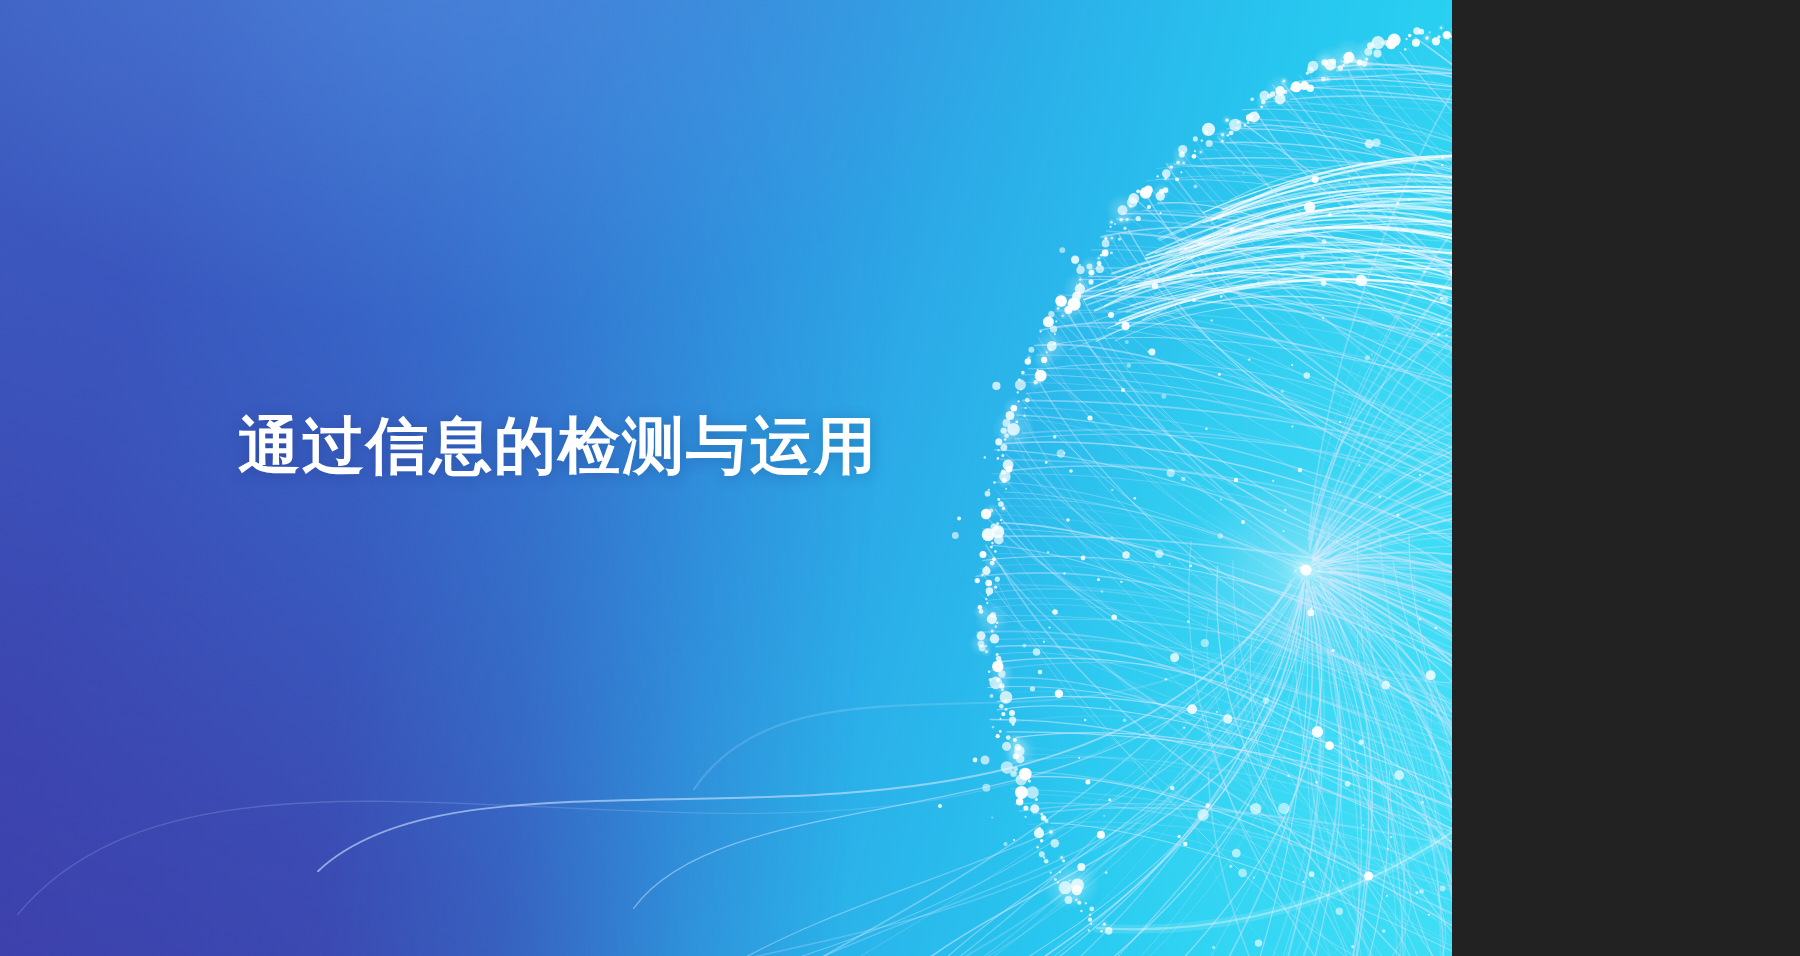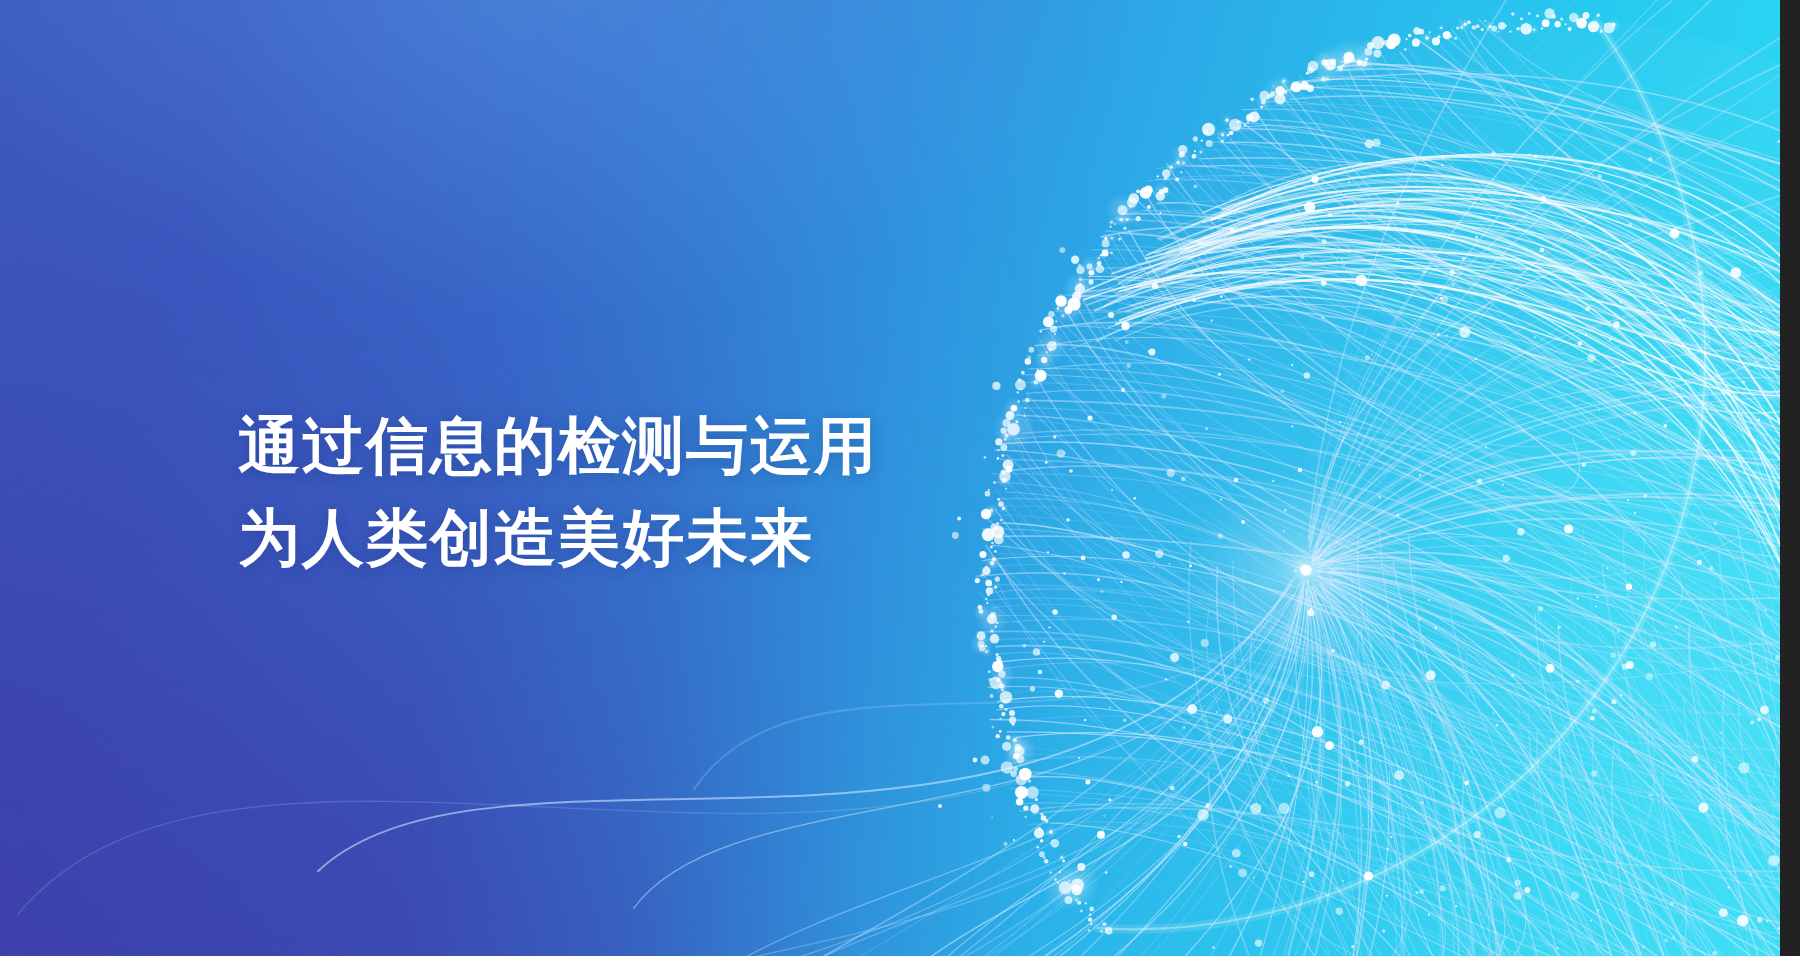--- a/index.html
+++ b/index.html
@@ -3,21 +3,21 @@
 <meta charset="utf-8">
 <title>Hero Banner</title>
 <style>
   html, body {
     margin: 0;
     padding: 0;
     background: #222;
   }
   #stage {
     position: relative;
-    width: 1780px;
+    width: 1452px;
     height: 956px;
     overflow: hidden;
     font-family: "Liberation Sans", "DejaVu Sans", sans-serif;
   }
 
   
   .bg-base {
     position: absolute;
     inset: 0;
     background: linear-gradient(105deg,
@@ -1356,16 +1356,15 @@
           <circle cx="1068" cy="520" r="1.8" fill="#ffffff" opacity="0.88"></circle>
           <circle cx="998" cy="680" r="2" fill="#ffffff" opacity="0.88"></circle>
           <circle cx="1306" cy="570" r="5.6" fill="#ffffff" opacity="0.95"></circle>
           <circle cx="1306" cy="570" r="15" fill="url(#gRimGlow)" opacity="0.75"></circle>
         </g>
     </g>
   </svg>
 
   <h1 class="headline">
     <span class="line">通过信息的检测与运用</span>
-    <span class="line">为人类创造美好未来</span>
   </h1>
 
 </div>
 
 </body></html>

